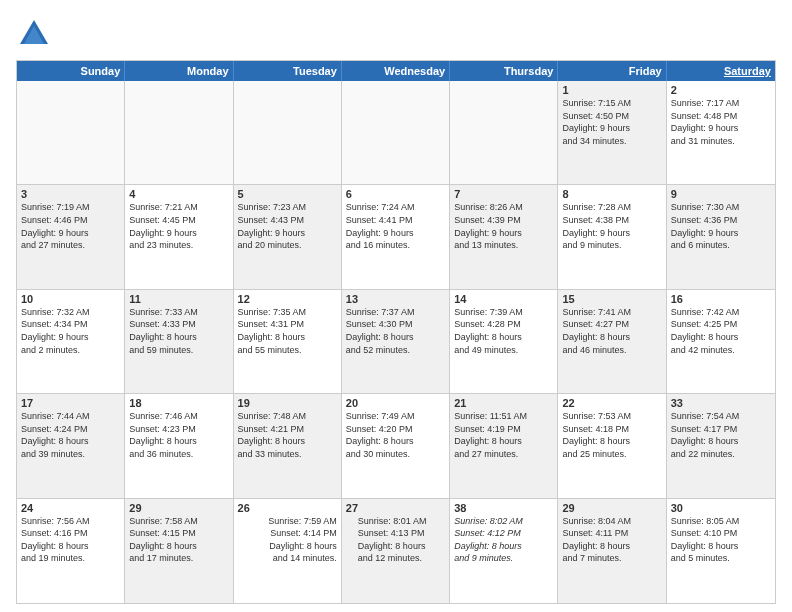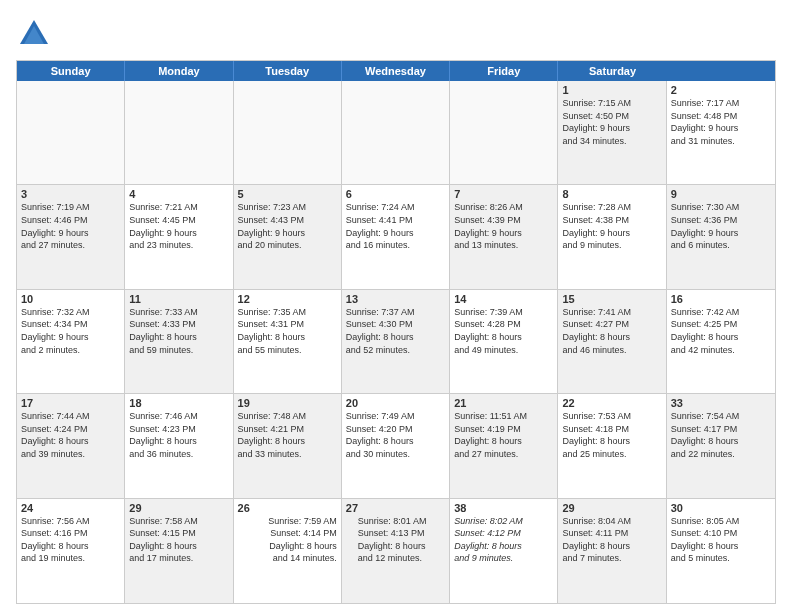--- a/index.html
+++ b/index.html
@@ -69,23 +69,23 @@
       display: grid;
       grid-template-columns: repeat(7, 1fr);
       background: #2a6db5;
     }
     .cal-header-cell {
       color: #fff;
       font-size: 11px;
       font-weight: bold;
       padding: 4px 4px;
       border-right: 1px solid #4a8ad4;
-      text-align: center;
-    }
-    .cal-header-cell:last-child { border-right: none; }
+      text-align: right;
+    }
+    .cal-header-cell:last-child { border-right: none; text-decoration: underline; }
     .cal-body {
       flex: 1;
       display: grid;
       grid-template-rows: repeat(5, 1fr);
     }
     .cal-week {
       display: grid;
       grid-template-columns: repeat(7, 1fr);
       border-bottom: 1px solid #ccc;
     }
@@ -132,20 +132,21 @@
       <div class="location"></div>
     </div>
   </div>
 
   <div class="calendar">
     <div class="cal-header">
     <div class="cal-header-cell">Sunday</div>
         <div class="cal-header-cell">Monday</div>
         <div class="cal-header-cell">Tuesday</div>
         <div class="cal-header-cell">Wednesday</div>
+        <div class="cal-header-cell">Thursday</div>
         <div class="cal-header-cell">Friday</div>
         <div class="cal-header-cell">Saturday</div>
       </div>
     <div class="cal-body">
     <div class="cal-week">
           <div class="cal-cell empty"></div>
           <div class="cal-cell empty"></div>
           <div class="cal-cell empty"></div>
           <div class="cal-cell empty"></div>
           <div class="cal-cell empty"></div>

